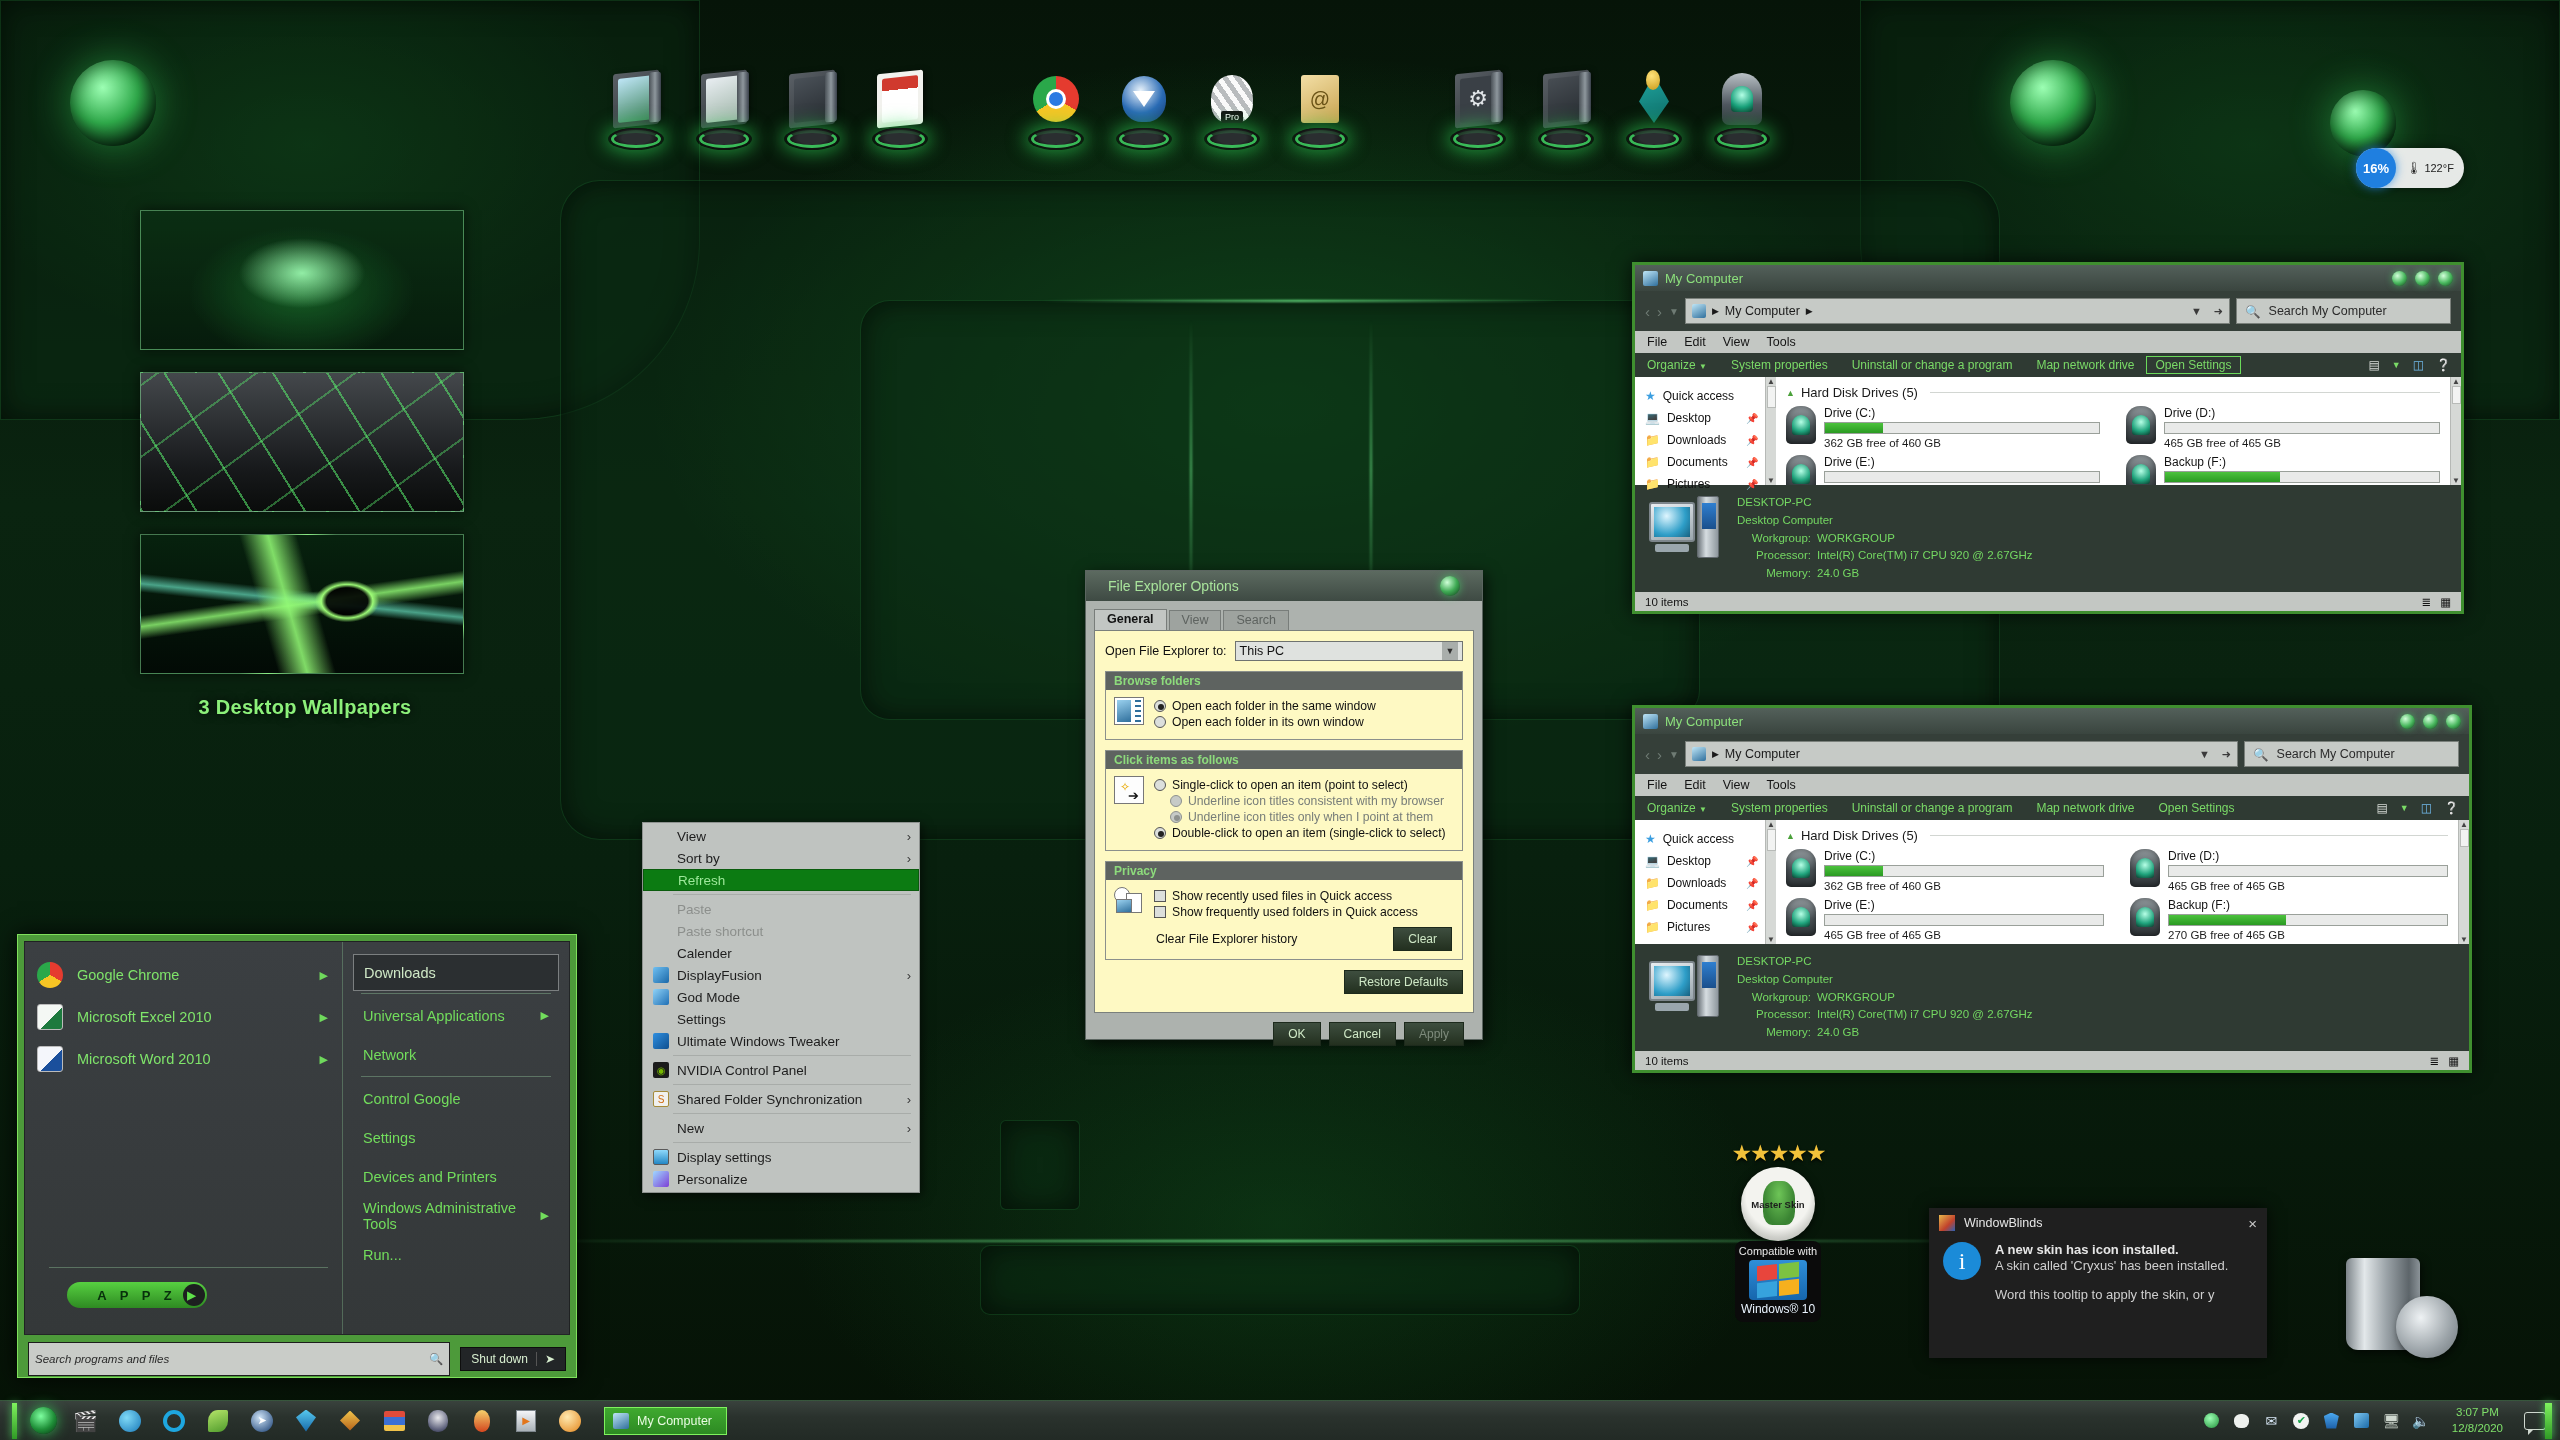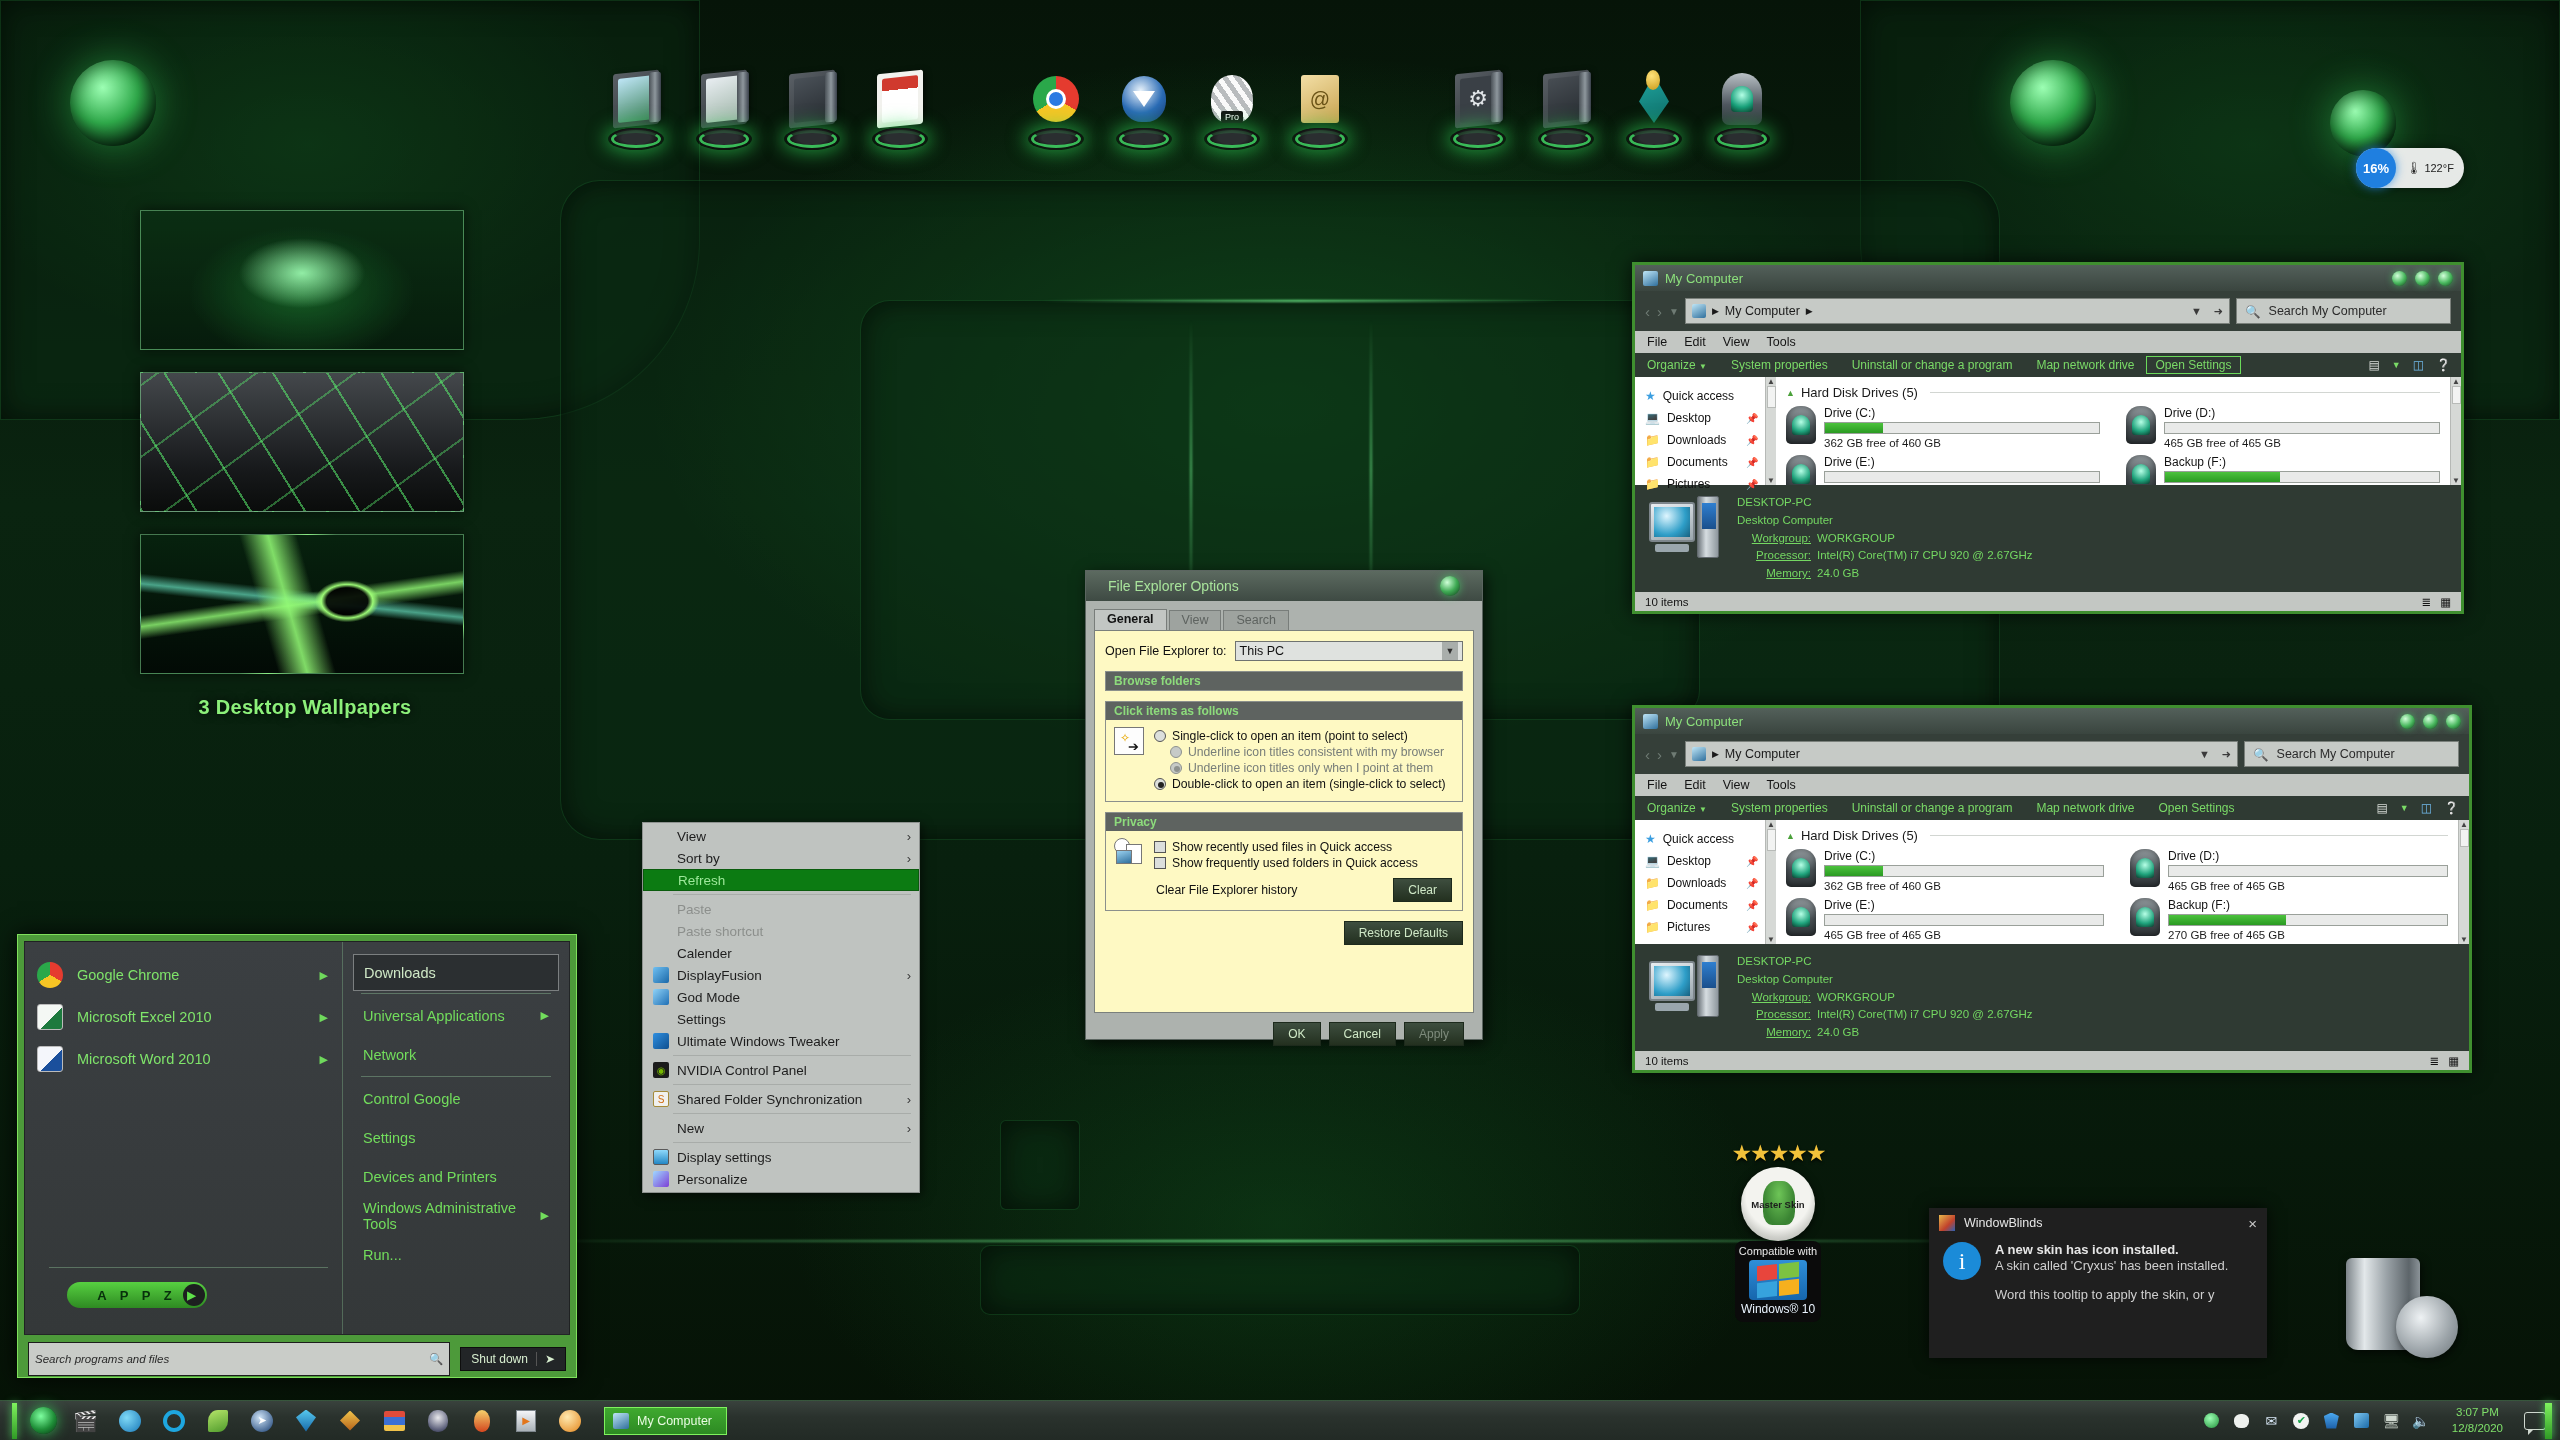--- a/index.html
+++ b/index.html
@@ -228,21 +228,21 @@
           background:radial-gradient(circle at 50% 35%, #b6ffe6, #1fa37c 60%, #0a3b2c);}
   .dmeta{ flex:1; min-width:0;}
   .dname{ font-size:12px; color:#141414; margin-bottom:2px;}
   .dbar{ height:12px; background:#e9eae9; border:1px solid #9aa09a; }
   .dbar i{ display:block; height:100%; background:linear-gradient(180deg,#4cc23d,#2a9a22);}
   .dfree{ font-size:11.5px; color:#1c1c1c; margin-top:3px;}
   .fe-details{ background:#2f3a33; display:flex; gap:14px; padding:9px 14px; }
   .pc-illus{ width:74px; height:74px; flex:0 0 auto; position:relative;}
   .det-lines{ font-size:11.5px; color:#74d862; line-height:1.55;}
   .det-lines .kv{ display:flex; gap:6px;}
-  .det-lines .k{ width:74px; text-align:right;text-decoration:underline; }
+  .det-lines .k{ width:74px; text-align:right; }
   .fe-status{ height:19px; background:#c3c7c3; display:flex; align-items:center; padding:0 10px;
               font-size:11.5px; color:#141414;}
   .fe-status .vicons{ margin-left:auto; display:flex; gap:9px; align-items:center;}
 
   
   #notif{ position:absolute; left:1929px; top:1208px; width:338px; height:150px;
           background:#1f1f1f; box-shadow:0 0 14px rgba(0,0,0,.75); color:#e6e6e6;}
   #notif-head{ display:flex; align-items:center; height:30px; padding:0 10px; gap:9px; font-size:12.5px;}
   #notif-close{ margin-left:auto; font-size:15px; color:#c9c9c9; cursor:pointer; line-height:1;}
   #notif-body{ display:flex; gap:14px; padding:4px 14px 0 14px;}
@@ -610,20 +610,36 @@
       <div class="feo-row">
         <label>Open File Explorer to:</label>
         <div id="feo-combo">
           <span>This PC</span>
           <span class="cb">▼</span>
         </div>
       </div>
 
       <div class="feo-group">
         <div class="gh">Browse folders</div>
+        <div class="gb">
+          <div class="gicon" style="background:#fff;border:1px solid #777;display:flex">
+            <div style="width:14px;background:linear-gradient(160deg,#9ad1ef,#2f6f9c);margin:2px"></div>
+            <div style="flex:1;background:repeating-linear-gradient(180deg,#2f6f9c 0 2px,#fff 2px 5px);margin:2px"></div>
+          </div>
+          <div class="opts">
+            <div class="opt">
+                <span class="radio on"></span>
+                <span>Open each folder in the same window</span>
+              </div>
+            <div class="opt">
+                <span class="radio"></span>
+                <span>Open each folder in its own window</span>
+              </div>
+          </div>
+        </div>
       </div>
 
       <div class="feo-group">
         <div class="gh">Click items as follows</div>
         <div class="gb">
           <div class="gicon" style="background:#fdfdfd;border:1px solid #777;position:relative">
             <div style="position:absolute;left:5px;top:3px;color:#e8a800;font-size:12px">✧</div>
             <div style="position:absolute;left:13px;top:11px;color:#111;font-size:13px">➔</div>
           </div>
           <div class="opts">

